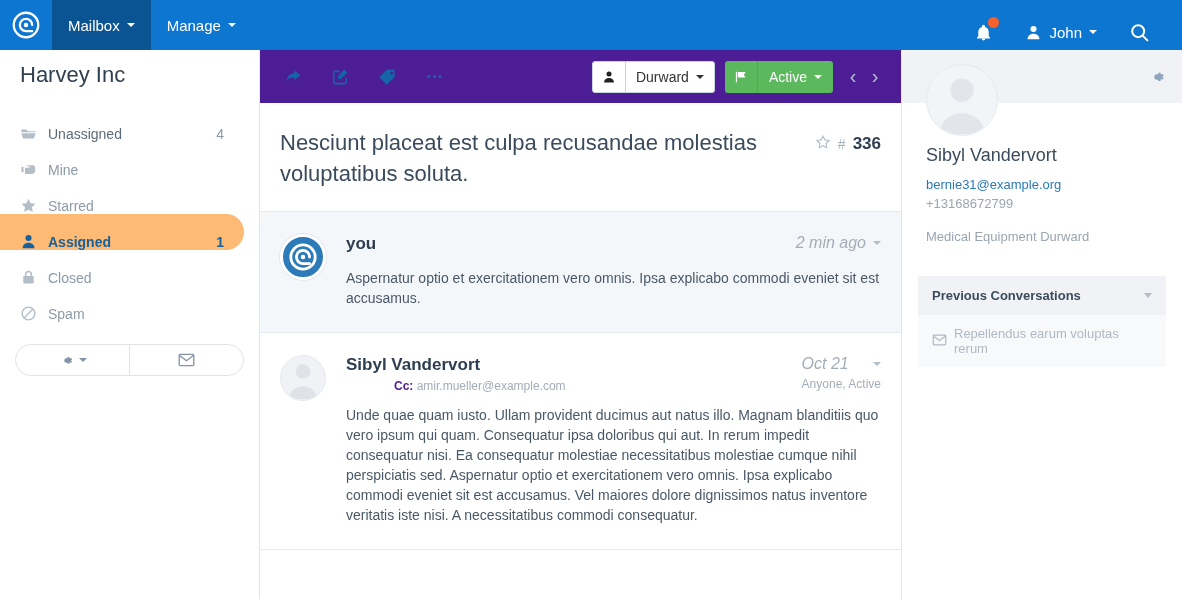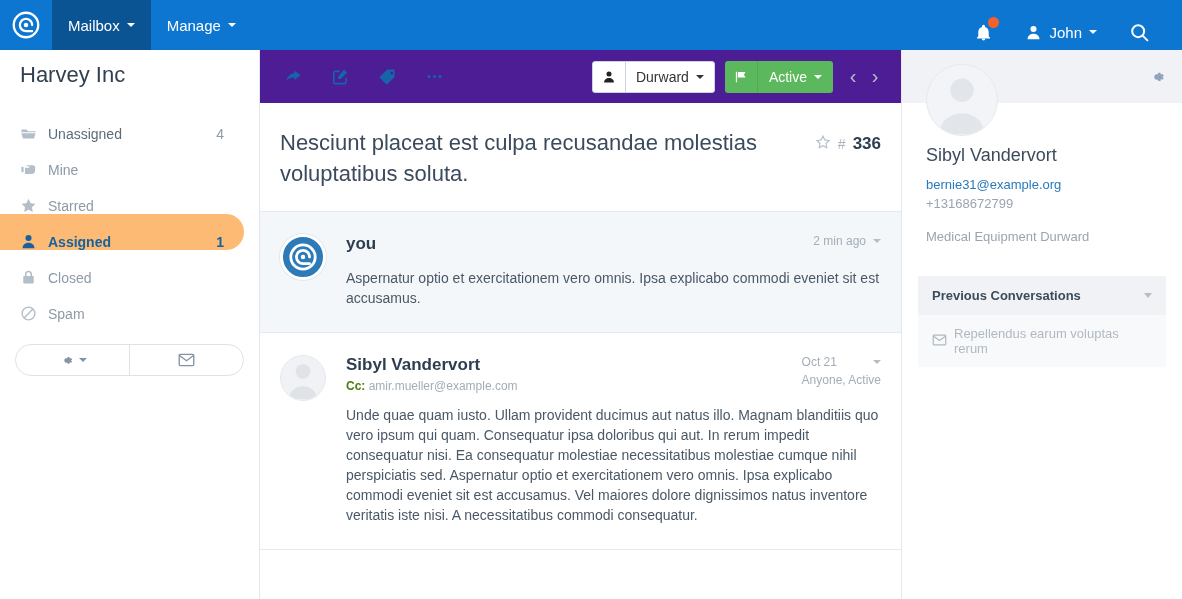--- a/index.html
+++ b/index.html
@@ -129,24 +129,24 @@
   }
   .avatar-blank {
     width: 46px; height: 46px; border-radius: 50%; background: #f0f2f5;
     display: flex; align-items: flex-end; justify-content: center; overflow: hidden;
     border: 1px solid #e6eaee;
   }
   .msg-body { flex: 1; min-width: 0; }
   .msg-top { display: flex; align-items: flex-start; }
   .msg-from { font-size: 17px; font-weight: bold; color: #2d3e50; }
   .msg-cc { font-size: 12px; color: #a3adb8; margin-top: 4px; }
-  .msg-cc b { color: #4d7c0f; }
+  .msg-cc b { color: #4c1d95; margin-left: 48px; }
   .msg-right { margin-left: auto; text-align: right; }
-  .msg-time { font-size: 12px; color: #a3adb8; display: flex; align-items: center;
-              justify-content: space-between; gap: 7px; }
+  .msg-time { font-size: 16px; color: #a3adb8; display: flex; align-items: center;
+              justify-content: space-between; gap: 7px; font-style: italic; }
   .msg-status { font-size: 12px; color: #a3adb8; margin-top: 4px; }
   .msg-text { font-size: 14px; line-height: 20px; color: #4a5866; margin-top: 12px; }
   .msg.self .msg-text { margin-top: 14px; }
 
   
   .right { width: 280px; flex: 0 0 280px; background: #fff; display: flex; flex-direction: column; }
   .right-top { height: 53px; flex: 0 0 53px; background: #f0f2f5; display: flex;
     align-items: center; justify-content: flex-end; padding: 0 16px; position: relative; }
   .gear-btn { color: #8fa3bb; cursor: pointer; display: flex; }
   .right-avatar-wrap { position: absolute; left: 24px; top: 14px; }

